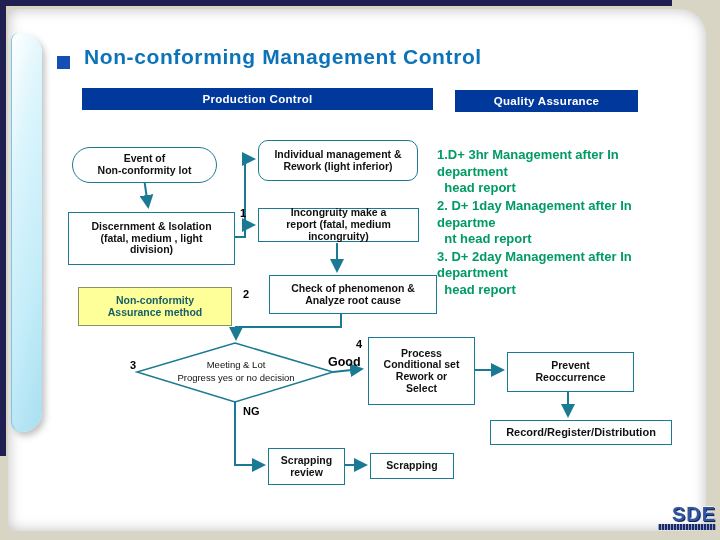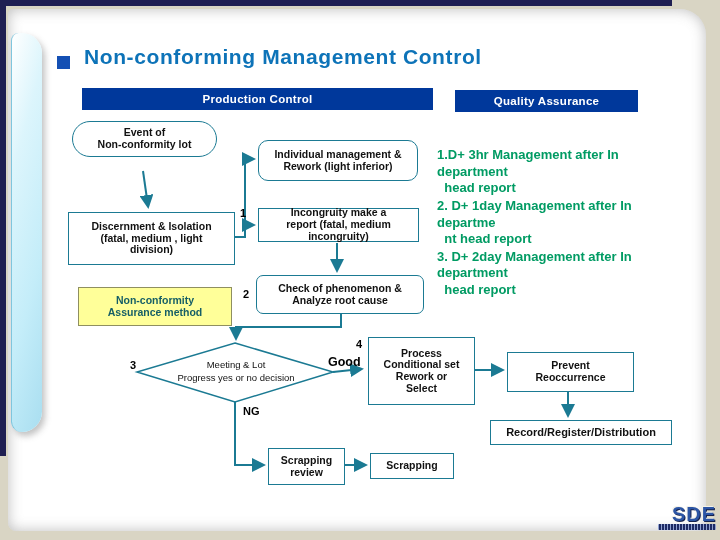--- a/index.html
+++ b/index.html
@@ -92,21 +92,21 @@
       <path d="M341,313 L341,327 L236,327 L236,338" marker-end="url(#ah)"></path>
       <path d="M333,372 L361,369" marker-end="url(#ah)"></path>
       <path d="M474,370 L502,370" marker-end="url(#ah)"></path>
       <path d="M568,391 L568,415" marker-end="url(#ah)"></path>
       <path d="M235,402 L235,465 L263,465" marker-end="url(#ah)"></path>
       <path d="M344,465 L365,465" marker-end="url(#ah)"></path>
     </g>
     <polygon points="235,343 333,372 235,402 137,372" fill="#ffffff" stroke="#1b7a93" stroke-width="1.5"></polygon>
   </svg>
 
-  <div class="node" style="left:72px;top:121px;width:143px;height:34px;border-radius:18px;">
+  <div class="node" style="left:72px;top:147px;width:143px;height:34px;border-radius:18px;">
     <span>Event of
 Non-conformity lot</span>
   </div>
   <div class="node" style="left:258px;top:140px;width:158px;height:39px;border-radius:10px;">
     <span>Individual management &amp;
 Rework (light inferior)</span>
   </div>
   <div class="node" style="left:68px;top:212px;width:165px;height:51px;">
     <span>Discernment &amp; Isolation
 (fatal, medium , light
@@ -114,21 +114,21 @@
   </div>
   <div class="node" style="left:258px;top:208px;width:159px;height:32px;">
     <span>Incongruity make a
 report  (fatal, medium
 incongruity)</span>
   </div>
   <div class="node yellow" style="left:78px;top:287px;width:152px;height:37px;">
     <span>Non-conformity
 Assurance method</span>
   </div>
-  <div class="node" style="left:256px;top:275px;width:166px;height:37px;border-radius:7px;">
+  <div class="node" style="left:269px;top:275px;width:166px;height:37px;">
     <span>Check of phenomenon &amp;
 Analyze root cause</span>
   </div>
   <div class="diamond-text">Meeting &amp; Lot
 Progress yes or no decision</div>
   <div class="node" style="left:368px;top:337px;width:105px;height:66px;">
     <span>Process
 Conditional set
 Rework or
 Select</span>

